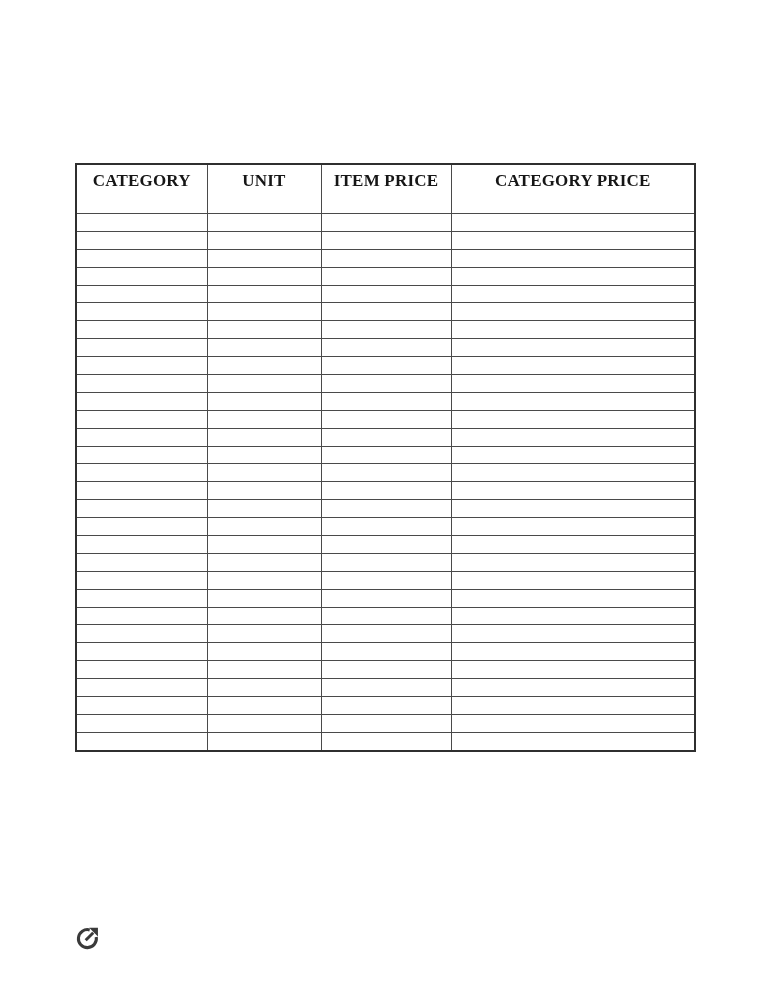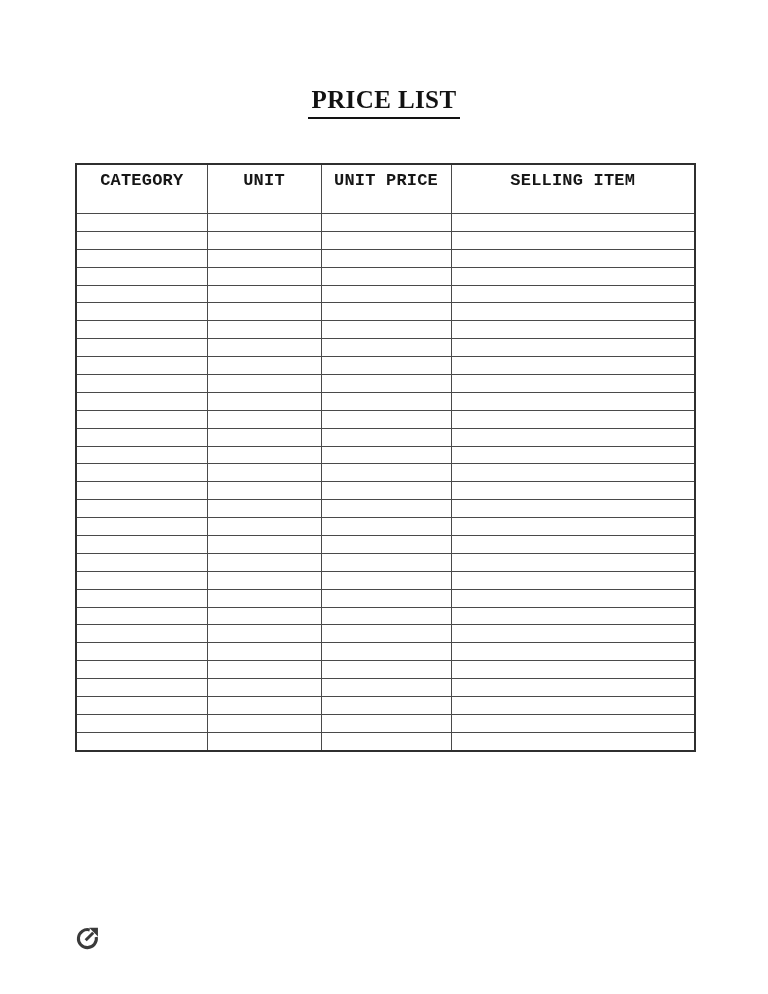--- a/index.html
+++ b/index.html
@@ -41,21 +41,21 @@
   }
   table.price-table th,
   table.price-table td {
     border:1px solid #4a4a4a;
   }
   table.price-table th {
     height:42px;
     padding-top:6px;
     vertical-align:top;
     text-align:center;
-    font-family:Liberation Mono, monospace;
+    font-family:Liberation Serif, serif;
     font-size:17px;
     font-weight:bold;
     color:#161616;
     letter-spacing:0.2px;
   }
   table.price-table td {
     height:16.9px;
     padding:0;
     font-size:12px;
   }
@@ -67,37 +67,34 @@
     cursor:pointer;
     display:block;
   }
   .corner-icon svg { display:block; width:100%; height:100%; }
 </style>
 </head>
 <body>
 
 <div class="page">
 
-  <div class="title-block">
-    <span class="page-title">PRICE LIST</span>
-  </div>
 
   <table class="price-table">
     <colgroup>
       <col style="width:131px">
       <col style="width:114px">
       <col style="width:130px">
       <col style="width:244px">
     </colgroup>
     <thead>
       <tr>
         <th>CATEGORY</th>
         <th>UNIT</th>
-        <th>UNIT PRICE</th>
-        <th>SELLING ITEM</th>
+        <th>ITEM PRICE</th>
+        <th>CATEGORY PRICE</th>
       </tr>
     </thead>
     <tbody>
         <tr>
           <td></td>
           <td></td>
           <td></td>
           <td></td>
         </tr>
         <tr>

